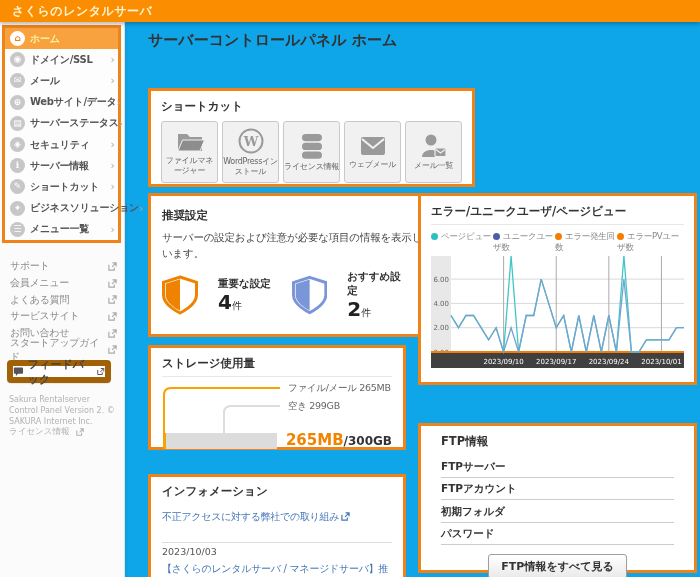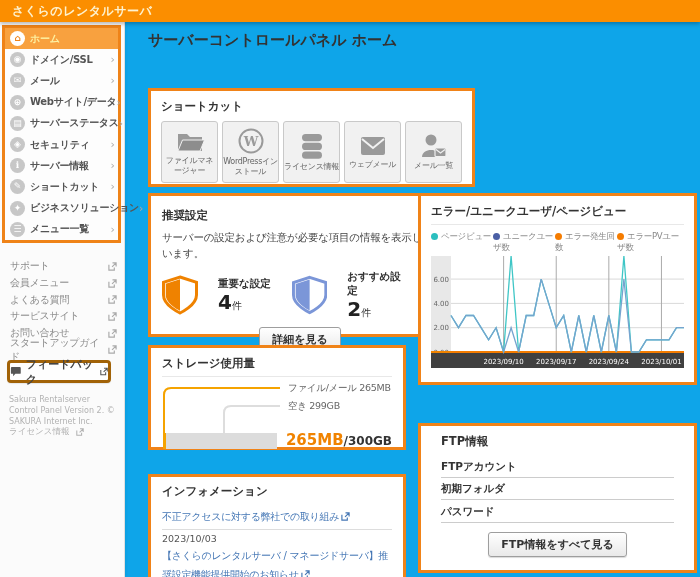--- a/index.html
+++ b/index.html
@@ -27,21 +27,21 @@
   .mi-label { white-space:nowrap; letter-spacing:-0.3px; }
 
   .ext-links { position:absolute; left:0; top:236px; width:125px; }
   .ext-link { display:flex; align-items:center; height:16.7px; padding:0 8px 0 10px;
               font-size:10px; color:#8a8a8a; cursor:pointer; }
   .ext-link .lk-label { letter-spacing:-0.3px; }
   .ext-link svg { margin-left:auto; flex:none; }
 
   .feedback-wrap { position:absolute; left:7px; top:338px; }
   .feedback-btn { display:flex; align-items:center; justify-content:center; gap:4px; width:104px; height:23px;
-              background:#fefefe; border:3px solid #a16207; border-radius:4px; font-size:11px; font-weight:bold;
+              background:#fefefe; border:6px solid #a16207; border-radius:4px; font-size:11px; font-weight:bold;
               color:#444; cursor:pointer; box-shadow:0 1px 1px rgba(0,0,0,.08); }
 
   .side-footer { position:absolute; left:0; top:372px; width:125px; padding:0 9px; font-size:8px;
               color:#b2b2b2; line-height:1.4; }
   .license { position:absolute; left:0; top:404px; width:125px; padding:0 9px; font-size:8.5px;
               color:#b2b2b2; display:flex; align-items:center; gap:6px; cursor:pointer; }
 
   
   .page-title { position:absolute; left:148px; top:31px; font-size:15px; font-weight:bold; color:#333; }
 
@@ -74,21 +74,21 @@
   #card-storage { left:148px; top:345px; width:258px; height:105px; padding:8px 11px; }
   .storage-body { position:relative; height:70px; margin-top:4px; }
   .st-label { position:absolute; font-size:9.5px; color:#666; letter-spacing:-0.3px; }
   .st-usage { position:absolute; right:0; bottom:2px; font-weight:bold; }
   .st-used { font-size:15px; color:#f08300;text-align:right; }
   .st-total { font-size:12px; color:#333; }
 
   
   #card-info { left:148px; top:474px; width:258px; height:114px; padding:7px 11px; }
   .info-list { margin-top:3px; }
-  .info-item { border-bottom:1px solid #ddd; padding:3px 0 5px; }
+  .info-item { border-bottom:1px solid #ddd; padding:3px 0 18px; }
   .info-item:last-child { border-bottom:none; }
   .info-date { font-size:9.5px; color:#555; }
   .info-link { font-size:10px; color:#4577b5; line-height:1.3; cursor:pointer; letter-spacing:-0.3px; }
   .info-link svg { vertical-align:-1px; margin-left:2px; }
 
   
   #card-chart { left:418px; top:193px; width:279px; height:192px; padding:8px 10px; }
   .legend { display:flex; margin-top:6px; }
   .leg { width:62px; font-size:8.5px; color:#888; line-height:1.25; letter-spacing:-0.3px; }
   .leg .dot { display:inline-block; width:7px; height:7px; border-radius:50%; margin-right:3px; vertical-align:-0.5px; }
@@ -292,23 +292,20 @@
       <div class="rec-group" style="margin-left:12px">
         <svg width="36" height="40" viewBox="0 0 24 26">
           <path d="M12 1 L23 4.5 V13 C23 20 12 25 12 25 C12 25 1 20 1 13 V4.5 Z" fill="#fff" stroke="#7b96d8" stroke-width="2"></path>
           <path d="M12 2.5 L2.5 5.5 V13 C2.5 19 12 23.5 12 23.5 Z" fill="#7b96d8"></path>
         </svg>
         <div class="rec-texts">
           <div class="rec-label">おすすめ設定</div>
           <div class="rec-count"><span>2</span><span class="rec-unit">件</span></div>
         </div>
       </div>
-    </div>
-    <div class="rec-btn-row">
-      <span class="btn">詳細を見る</span>
     </div>
   </div>
 
   <div class="card" id="card-storage">
     <div class="card-title underlined">ストレージ使用量</div>
     <div class="storage-body">
       <svg width="120" height="70" viewBox="0 0 120 70" style="position:absolute;left:0;top:0">
         <path d="M2 68 L2 14 Q2 7 9 7 L118 7" fill="none" stroke="#f5a300" stroke-width="2"></path>
         <path d="M62 68 L62 32 Q62 25 69 25 L118 25" fill="none" stroke="#ddd" stroke-width="2"></path>
         <rect x="4" y="52" width="111" height="16" fill="#dcdcdc"></rect>
@@ -371,20 +368,23 @@
           <polyline points="20.0,96.0 27.5,96.0 35.0,96.0 42.5,96.0 50.1,96.0 57.6,96.0 65.1,96.0 72.6,96.0 80.1,96.0 87.6,96.0 95.2,96.0 102.7,96.0 110.2,96.0 117.7,96.0 125.2,96.0 132.7,96.0 140.3,96.0 147.8,96.0 155.3,96.0 162.8,96.0 170.3,96.0 177.8,96.0 185.4,96.0 192.9,96.0 200.4,96.0 207.9,96.0 215.4,96.0 222.9,96.0 230.5,96.0 238.0,96.0 245.5,96.0 253.0,96.0" fill="none" stroke="#f57c00" stroke-width="1.3"></polyline>
           <polyline points="20.0,59.5 27.5,71.7 35.0,59.5 42.5,59.5 50.1,71.7 57.6,83.8 65.1,71.7 72.6,96.0 80.1,0.0 87.6,96.0 95.2,59.5 102.7,59.5 110.2,23.1 117.7,47.4 125.2,71.7 132.7,59.5 140.3,96.0 147.8,59.5 155.3,96.0 162.8,59.5 170.3,96.0 177.8,59.5 185.4,96.0 192.9,0.0 200.4,96.0 207.9,96.0 215.4,83.8 222.9,83.8 230.5,83.8 238.0,83.8 245.5,71.7 253.0,71.7" fill="none" stroke="#3fc6c6" stroke-width="1.3"></polyline>
           <polyline points="20.0,59.5 27.5,71.7 35.0,59.5 42.5,59.5 50.1,71.7 57.6,83.8 65.1,71.7 72.6,96.0 80.1,71.7 87.6,96.0 95.2,59.5 102.7,59.5 110.2,23.1 117.7,47.4 125.2,71.7 132.7,59.5 140.3,96.0 147.8,59.5 155.3,96.0 162.8,59.5 170.3,96.0 177.8,59.5 185.4,96.0 192.9,23.1 200.4,96.0 207.9,96.0 215.4,83.8 222.9,83.8 230.5,83.8 238.0,83.8 245.5,71.7 253.0,71.7" fill="none" stroke="#76a4cf" stroke-width="1.3"></polyline>
         </svg></div>
   </div>
 
   <div class="card" id="card-ftp">
     <div class="card-title">FTP情報</div>
     <div class="ftp-rows" id="ftp-rows">
         <div class="ftp-row">
+          <span class="ftp-label">FTPサーバー</span>
+        </div>
+        <div class="ftp-row">
           <span class="ftp-label">FTPアカウント</span>
         </div>
         <div class="ftp-row">
           <span class="ftp-label">初期フォルダ</span>
         </div>
         <div class="ftp-row">
           <span class="ftp-label">パスワード</span>
         </div>
       </div>
     <div class="ftp-btn-row">

